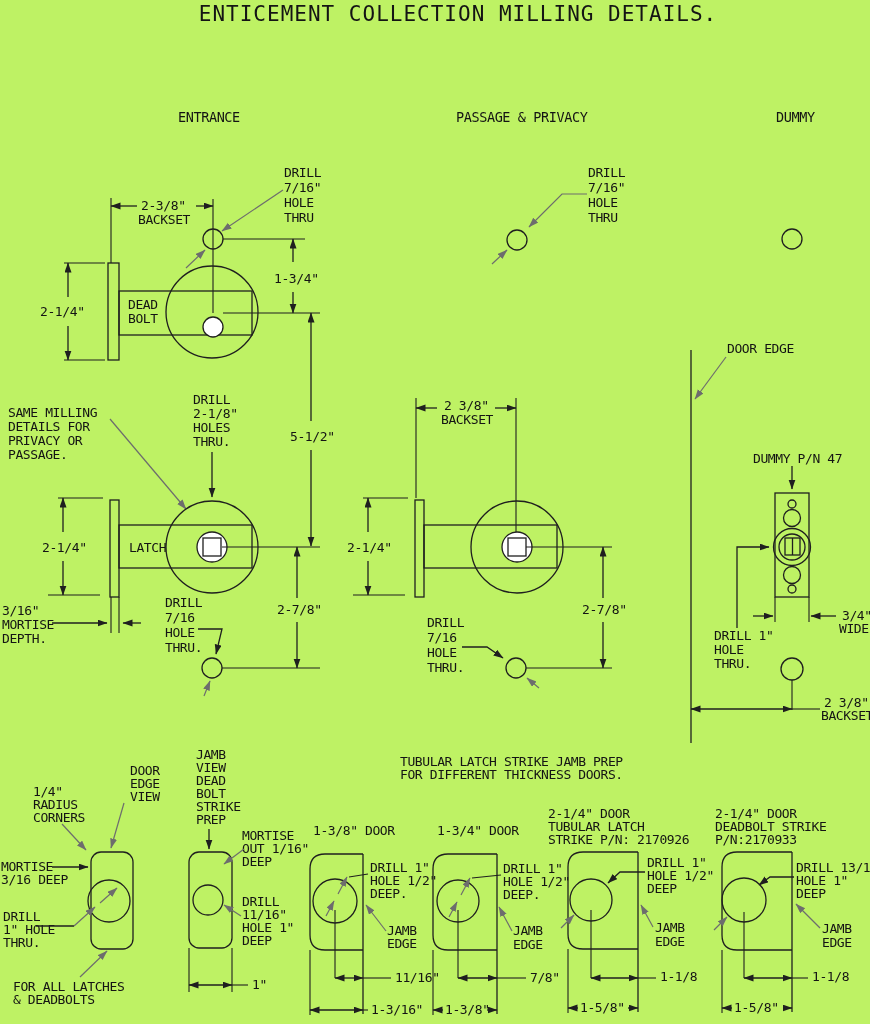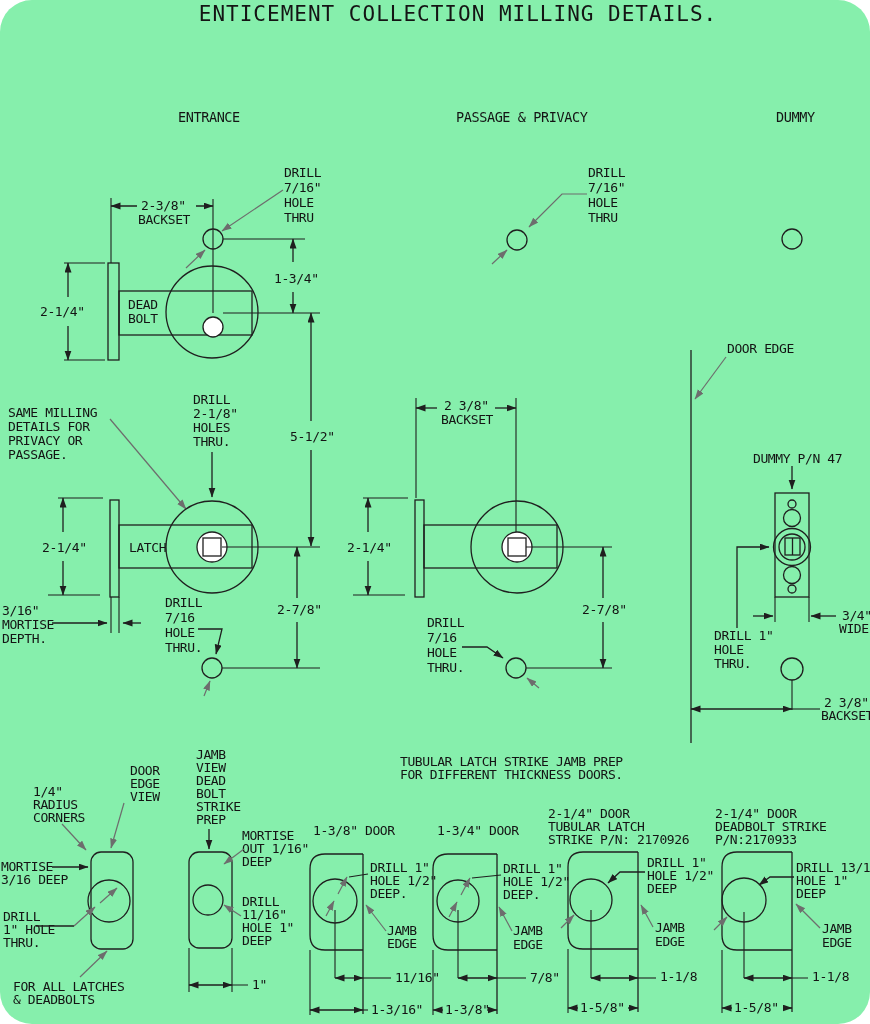--- a/index.html
+++ b/index.html
@@ -1,16 +1,16 @@
 <!DOCTYPE html>
 <html><head>
 <meta charset="utf-8">
 <style>
   html,body{margin:0;padding:0;background:#fff;}
-  #stage{position:relative;width:870px;height:1024px;background:#86efac;overflow:hidden;border-radius:32px;}
+  #stage{position:relative;width:870px;height:1024px;background:#bef264;overflow:hidden;}
   svg{position:absolute;left:0;top:0;}
   svg text{font-family:"DejaVu Sans Mono","Liberation Mono",monospace;font-size:13px;fill:#141414;letter-spacing:-0.4px;white-space:pre;}
   .t-title{font-size:21px;letter-spacing:1px;}
   .t-hdr{font-size:13.5px;}
   .ln{stroke:#1f1f1f;stroke-width:1.3;fill:none;}
   .thin{stroke:#1f1f1f;stroke-width:1.1;fill:none;}
   .g{stroke:#6d6d6d;stroke-width:1.2;fill:none;}
   .wfill{fill:#fff;}
 </style>
 </head>

